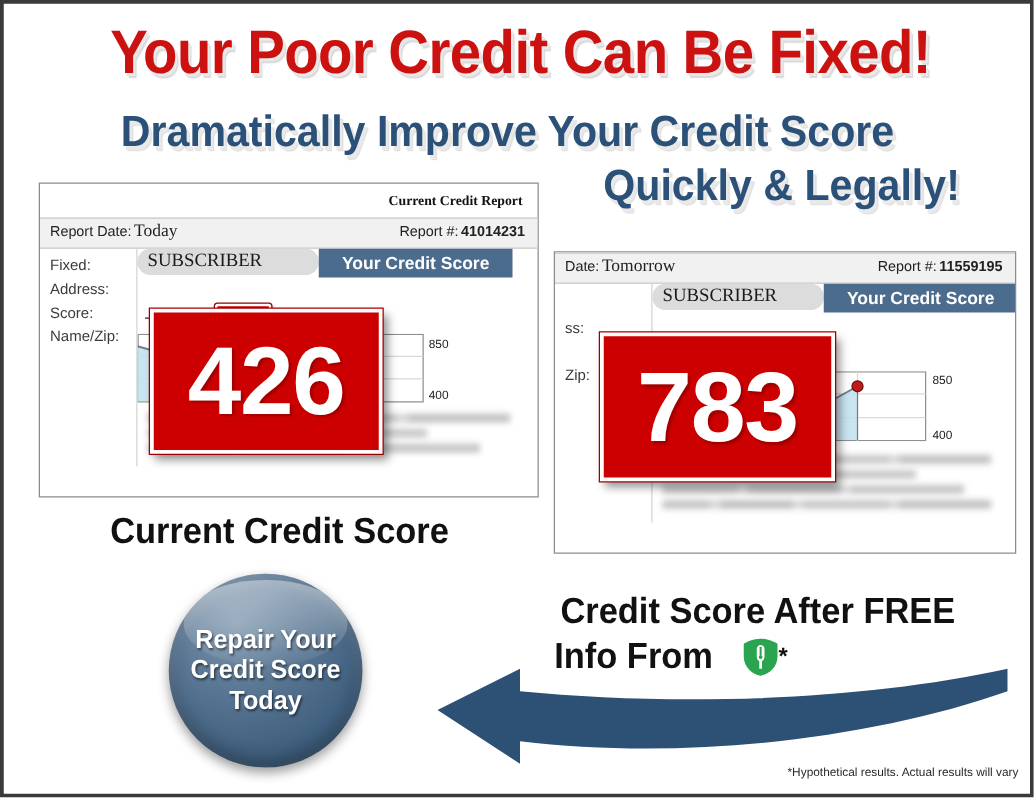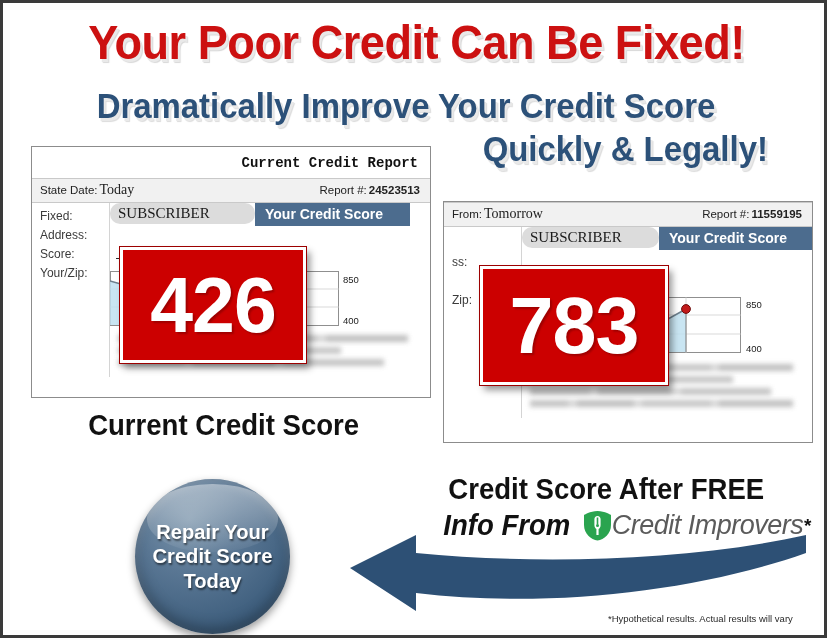--- a/index.html
+++ b/index.html
@@ -46,23 +46,23 @@
   #subhead .l1{display:block;}
 
   
   .card{
     background:#ffffff;
     border:1px solid #8c8c8c;
     box-sizing:border-box;
     overflow:hidden;
   }
   .card .title{
-    font-family:Liberation Mono, monospace;
-    font-weight:bold;
-    font-size:14px;
+    font-family:Liberation Serif, serif;
+    font-weight:bold;
+    font-size:11px;
     color:#111111;
     padding:8px 12px 7px 12px;
     text-align:right;
   }
   .card .title.left-al{text-align:left;padding-left:16px;}
   .metarow{
     background:#f1f1f1;
     border-top:1px solid #c9c9c9;
     border-bottom:1px solid #c9c9c9;
     padding:3px 10px 4px 8px;
@@ -98,20 +98,21 @@
     font-family:"Liberation Serif","DejaVu Serif",serif;
     font-size:15px;color:#1a1a1a;
     box-sizing:border-box;
     border-radius:10px;
   }
   .scorehdr{
     background:#4c6c8e;
     color:#ffffff;
     font-weight:bold;
     font-size:14px;
+    text-align:center;
     padding:3px 10px 4px;
     box-sizing:border-box;
     white-space:nowrap;
   }
   .blurtext{
     padding:4px 10px 6px 8px;
   }
   .blurline{
     height:7px;margin:5px 0;
     background:linear-gradient(90deg,#b9b9b9 0 14%,#cfcfcf 14% 17%,#b3b3b3 17% 38%,#d2d2d2 38% 41%,#bcbcbc 41% 66%,#d0d0d0 66% 69%,#b5b5b5 69% 96%,transparent 96%);
@@ -220,21 +221,21 @@
   <div class="abs" id="subhead">
     <span class="l1">Dramatically Improve Your Credit Score</span>
     <span class="l2">Quickly &amp; Legally!</span>
   </div>
 
   <div class="abs card" style="left:440px;top:198px;width:370px;height:242px;">
 
 
     <div class="metarow">
       <span class="grp">
-        <span>From:</span>
+        <span>Date:</span>
         <span class="serifval">Tomorrow</span>
       </span>
       <span class="grp">
         <span>Report #:</span>
         <span class="rnum">11559195</span>
       </span>
     </div>
 
     <div class="body">
       <div class="fieldcol" style="padding-top:26px;">
@@ -282,35 +283,35 @@
       </div>
     </div>
   </div>
 
   <div class="abs card" style="left:28px;top:143px;width:400px;height:252px;">
 
     <div class="title">Current Credit Report</div>
 
     <div class="metarow">
       <span class="grp">
-        <span>State Date:</span>
+        <span>Report Date:</span>
         <span class="serifval">Today</span>
       </span>
       <span class="grp">
         <span>Report #:</span>
-        <span class="rnum">24523513</span>
+        <span class="rnum">41014231</span>
       </span>
     </div>
 
     <div class="body">
       <div class="fieldcol">
         <div>Fixed:</div>
         <div>Address:</div>
         <div>Score:</div>
-        <div>Your/Zip:</div>
+        <div>Name/Zip:</div>
       </div>
 
       <div class="valcol">
         <div style="display:flex;">
           <div class="namebar" style="width:145px;">SUBSCRIBER</div>
           <div class="scorehdr" style="width:155px;">Your Credit Score</div>
         </div>
 
         <div class="chartwrap" style="height:100px;">
           <div class="calloutline" style="left:6px;top:32px;width:60px;"></div>
@@ -347,41 +348,40 @@
   </div>
 
   <div class="abs bigscore" style="left:477px;top:263px;width:182px;height:113px;font-size:79px;">783</div>
 
   <div class="abs bigscore" style="left:117px;top:244px;width:180px;height:110px;font-size:77px;">426</div>
 
   <div class="abs caption" style="left:78px;top:406px;font-size:29px;">Current Credit Score</div>
 
   <div class="abs caption" style="left:437px;top:470px;font-size:29px;">Credit Score After FREE</div>
 
-  <div class="abs" style="left:437px;top:506px;display:flex;align-items:center;gap:9px;font-style:italic;">
+  <div class="abs" style="left:437px;top:506px;display:flex;align-items:center;gap:20px;">
     <span class="caption" style="font-size:29px;">Info From</span>
     <span class="logo-wrap">
       <svg width="29" height="31" viewBox="0 0 29 31">
         <path d="M14.5 1 C22 1 28 5 28 5 L28 15 C28 24 21 29.5 14.5 30.5 C8 29.5 1 24 1 15 L1 5 C1 5 7 1 14.5 1 Z" fill="#2aa44f"></path>
         <path d="M14.5 6 C12.6 6 11.4 7.4 11.4 9.2 L11.4 15 C11.4 17 12.4 18.4 13.4 19 L13.4 25 L15.6 25 L15.6 19 C16.6 18.4 17.6 17 17.6 15 L17.6 9.2 C17.6 7.4 16.4 6 14.5 6 Z" fill="#ffffff"></path>
         <rect x="13.7" y="7.5" width="1.6" height="7" fill="#2aa44f"></rect>
         <circle cx="14.5" cy="15.6" r="1.5" fill="#2aa44f"></circle>
       </svg>
-      <span class="logo-name">Credit Improvers</span>
       <span class="star">*</span>
     </span>
   </div>
 
   <svg class="abs" style="left:295px;top:528px;" width="510" height="82" viewBox="0 0 510 82">
     <path d="M508,22 C400,60 250,78 118,62 L118,80 L52,37 L118,4 L118,22 C240,34 390,30 508,4 Z" fill="#2d5075"></path>
   </svg>
 
-  <div id="badge" style="left:132px;top:476px;">
+  <div id="badge" style="left:132px;top:456px;">
     <div class="btxt">
       <div>Repair Your</div>
       <div>Credit Score</div>
       <div>Today</div>
     </div>
   </div>
 
-  <div class="abs" id="disclaimer" style="left:605px;top:610px;">*Hypothetical results. Actual results will vary</div>
+  <div class="abs" id="disclaimer" style="left:627px;top:610px;">*Hypothetical results. Actual results will vary</div>
 
 </div>
 
 </body></html>

